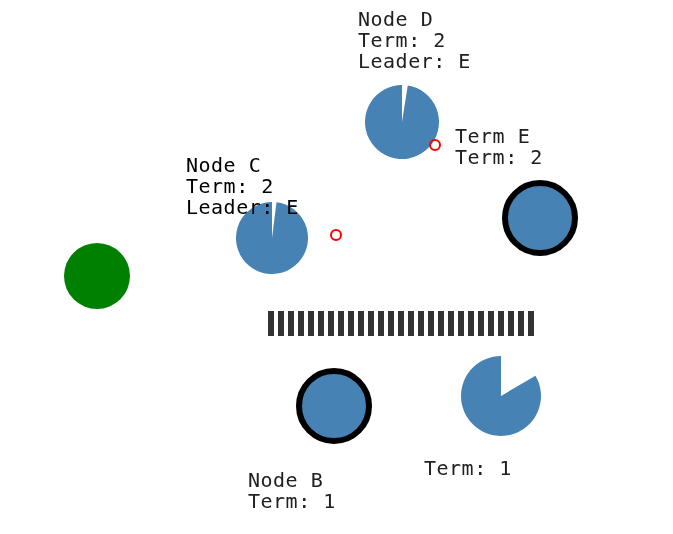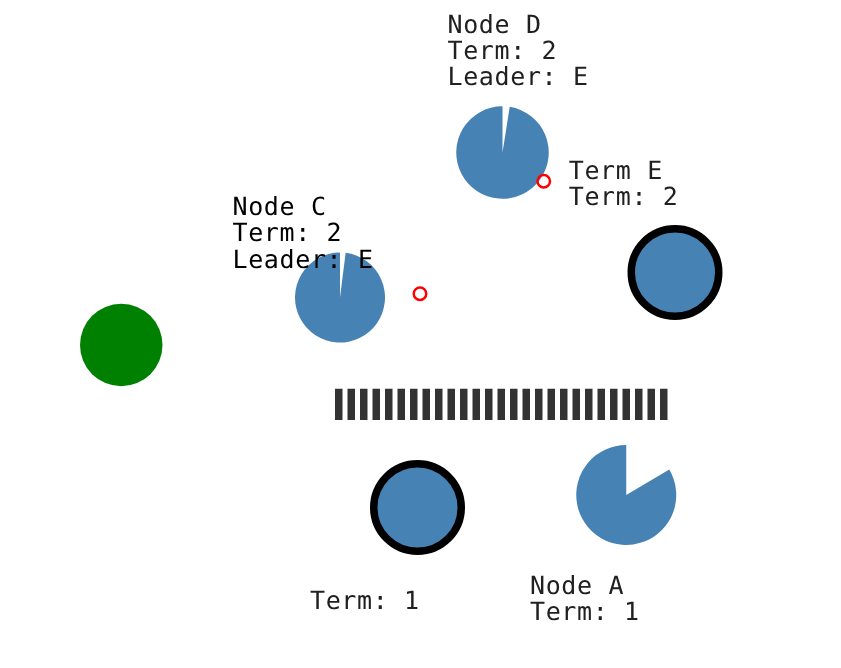--- a/index.html
+++ b/index.html
@@ -101,23 +101,23 @@
       <svg width="92" height="92" viewBox="0 0 92 92">
         <circle cx="46" cy="46" r="35" fill="#4682b4" stroke="#000000" stroke-width="6"></circle>
       </svg>
     </div>
     <div class="node-label" style="left: 455px; top: 126px; width: 172px; color: rgb(32, 32, 32);"><span class="lbl-line">Term E</span><span class="lbl-line">Term: 2</span></div>
     <div class="node-shape" style="left: 288px; top: 360px; width: 92px; height: 92px;">
       <svg width="92" height="92" viewBox="0 0 92 92">
         <circle cx="46" cy="46" r="35" fill="#4682b4" stroke="#000000" stroke-width="6"></circle>
       </svg>
     </div>
-    <div class="node-label" style="left: 248px; top: 470px; width: 172px; color: rgb(32, 32, 32);"><span class="lbl-line">Term: 1</span></div>
+    <div class="node-label" style="left: 248px; top: 470px; width: 172px; color: rgb(32, 32, 32);"><span class="lbl-line">Node B</span><span class="lbl-line">Term: 1</span></div>
     <div class="node-shape" style="left: 459px; top: 354px; width: 84px; height: 84px;">
       <svg width="84" height="84" viewBox="0 0 84 84">
         <path d="M 42 42 L 76.42968108015775 21.63834336998515 A 40 40 0 1 1 42 2 Z" fill="#4682b4"></path>
       </svg>
     </div>
-    <div class="node-label" style="left: 424px; top: 458px; width: 172px; color: rgb(32, 32, 32);"><span class="lbl-line">Node A</span><span class="lbl-line">Term: 1</span></div>
+    <div class="node-label" style="left: 424px; top: 458px; width: 172px; color: rgb(32, 32, 32);"><span class="lbl-line">Term: 1</span></div>
     <div class="mini-circle" style="left: 64px; top: 243px; width: 66px; height: 66px; background: rgb(0, 128, 0);"></div>
     <div class="mini-circle" style="left: 429px; top: 139px; width: 12px; height: 12px; border: 2px solid rgb(255, 0, 0); background: transparent;"></div>
     <div class="mini-circle" style="left: 330px; top: 229px; width: 12px; height: 12px; border: 2px solid rgb(255, 0, 0); background: transparent;"></div>
   </div>
 
 </body></html>

